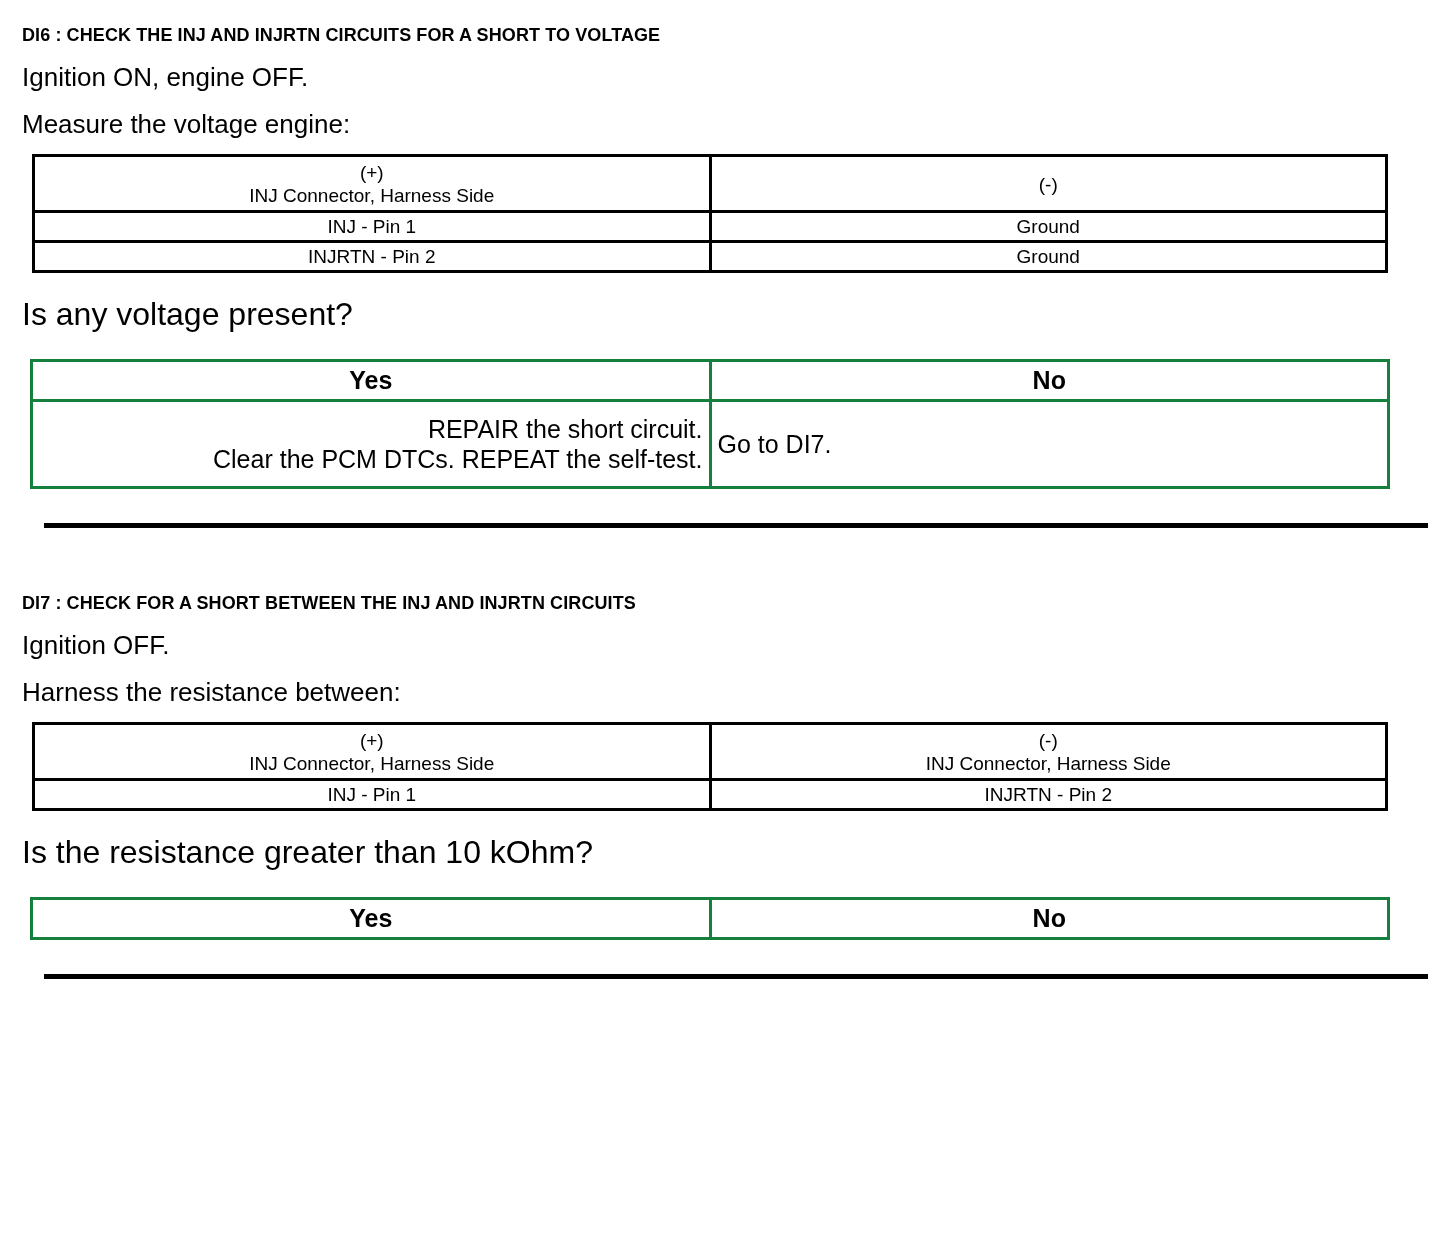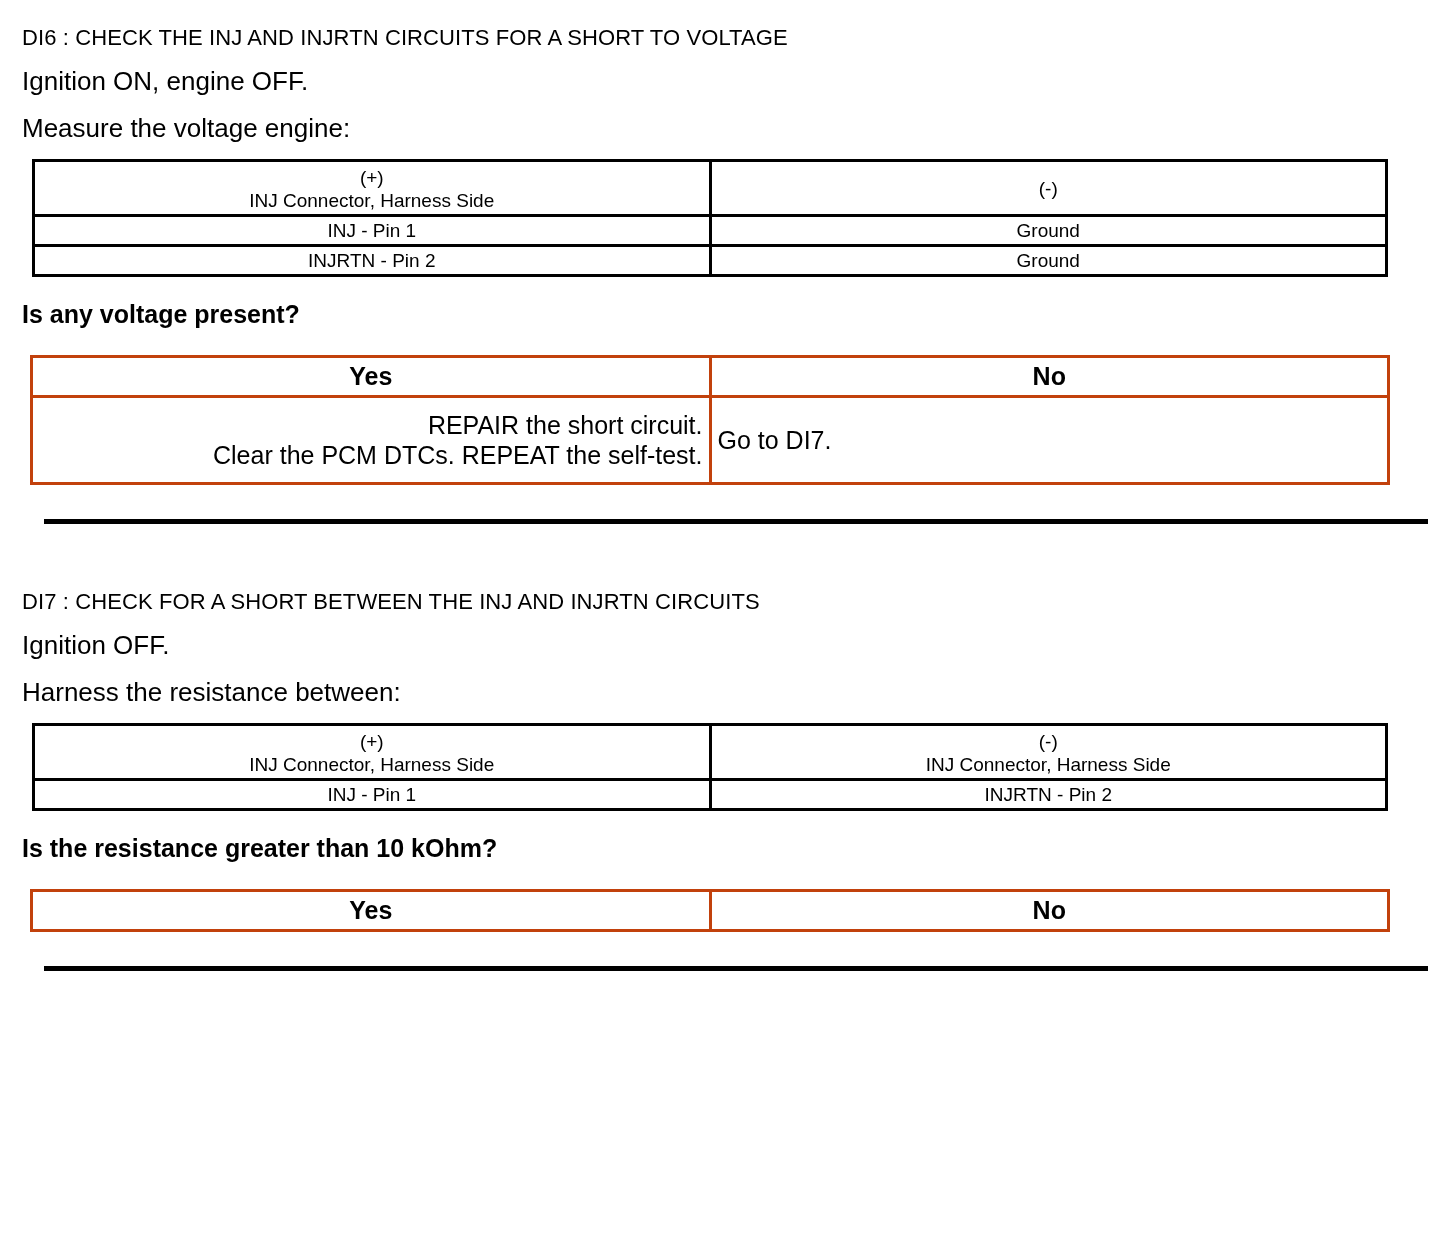--- a/index.html
+++ b/index.html
@@ -14,35 +14,35 @@
     color: #000000;
     position: relative;
     overflow: hidden;
   }
   .page {
     padding: 18px 30px 0 22px;
     box-sizing: border-box;
     width: 1440px;
   }
   .step-heading {
-    font-size: 22px;
-    font-weight: normal;
+    font-size: 18px;
+    font-weight: bold;
     letter-spacing: 0.1px;
     margin: 8px 0 16px 0;
     line-height: 1.1;
   }
   .line {
     font-size: 26px;
     font-weight: normal;
     margin: 16px 0 14px 0;
     line-height: 1.2;
   }
   .question {
-    font-size: 25px;
-    font-weight: bold;
+    font-size: 32px;
+    font-weight: normal;
     margin: 22px 0 10px 0;
     line-height: 1.2;
   }
   
   table.meas {
     border-collapse: collapse;
     width: 1356px;
     margin: 4px 0 6px 10px;
     table-layout: fixed;
   }
@@ -65,21 +65,21 @@
     display: block;
   }
   
   table.yn {
     border-collapse: collapse;
     width: 1360px;
     margin: 26px 0 0 8px;
     table-layout: fixed;
   }
   table.yn td {
-    border: 3px solid #c2410c;
+    border: 3px solid #15803d;
     vertical-align: middle;
   }
   table.yn td.yn-head {
     font-size: 25px;
     font-weight: bold;
     text-align: center;
     padding: 4px 0 4px 0;
     line-height: 1.15;
   }
   table.yn td.yn-body {

